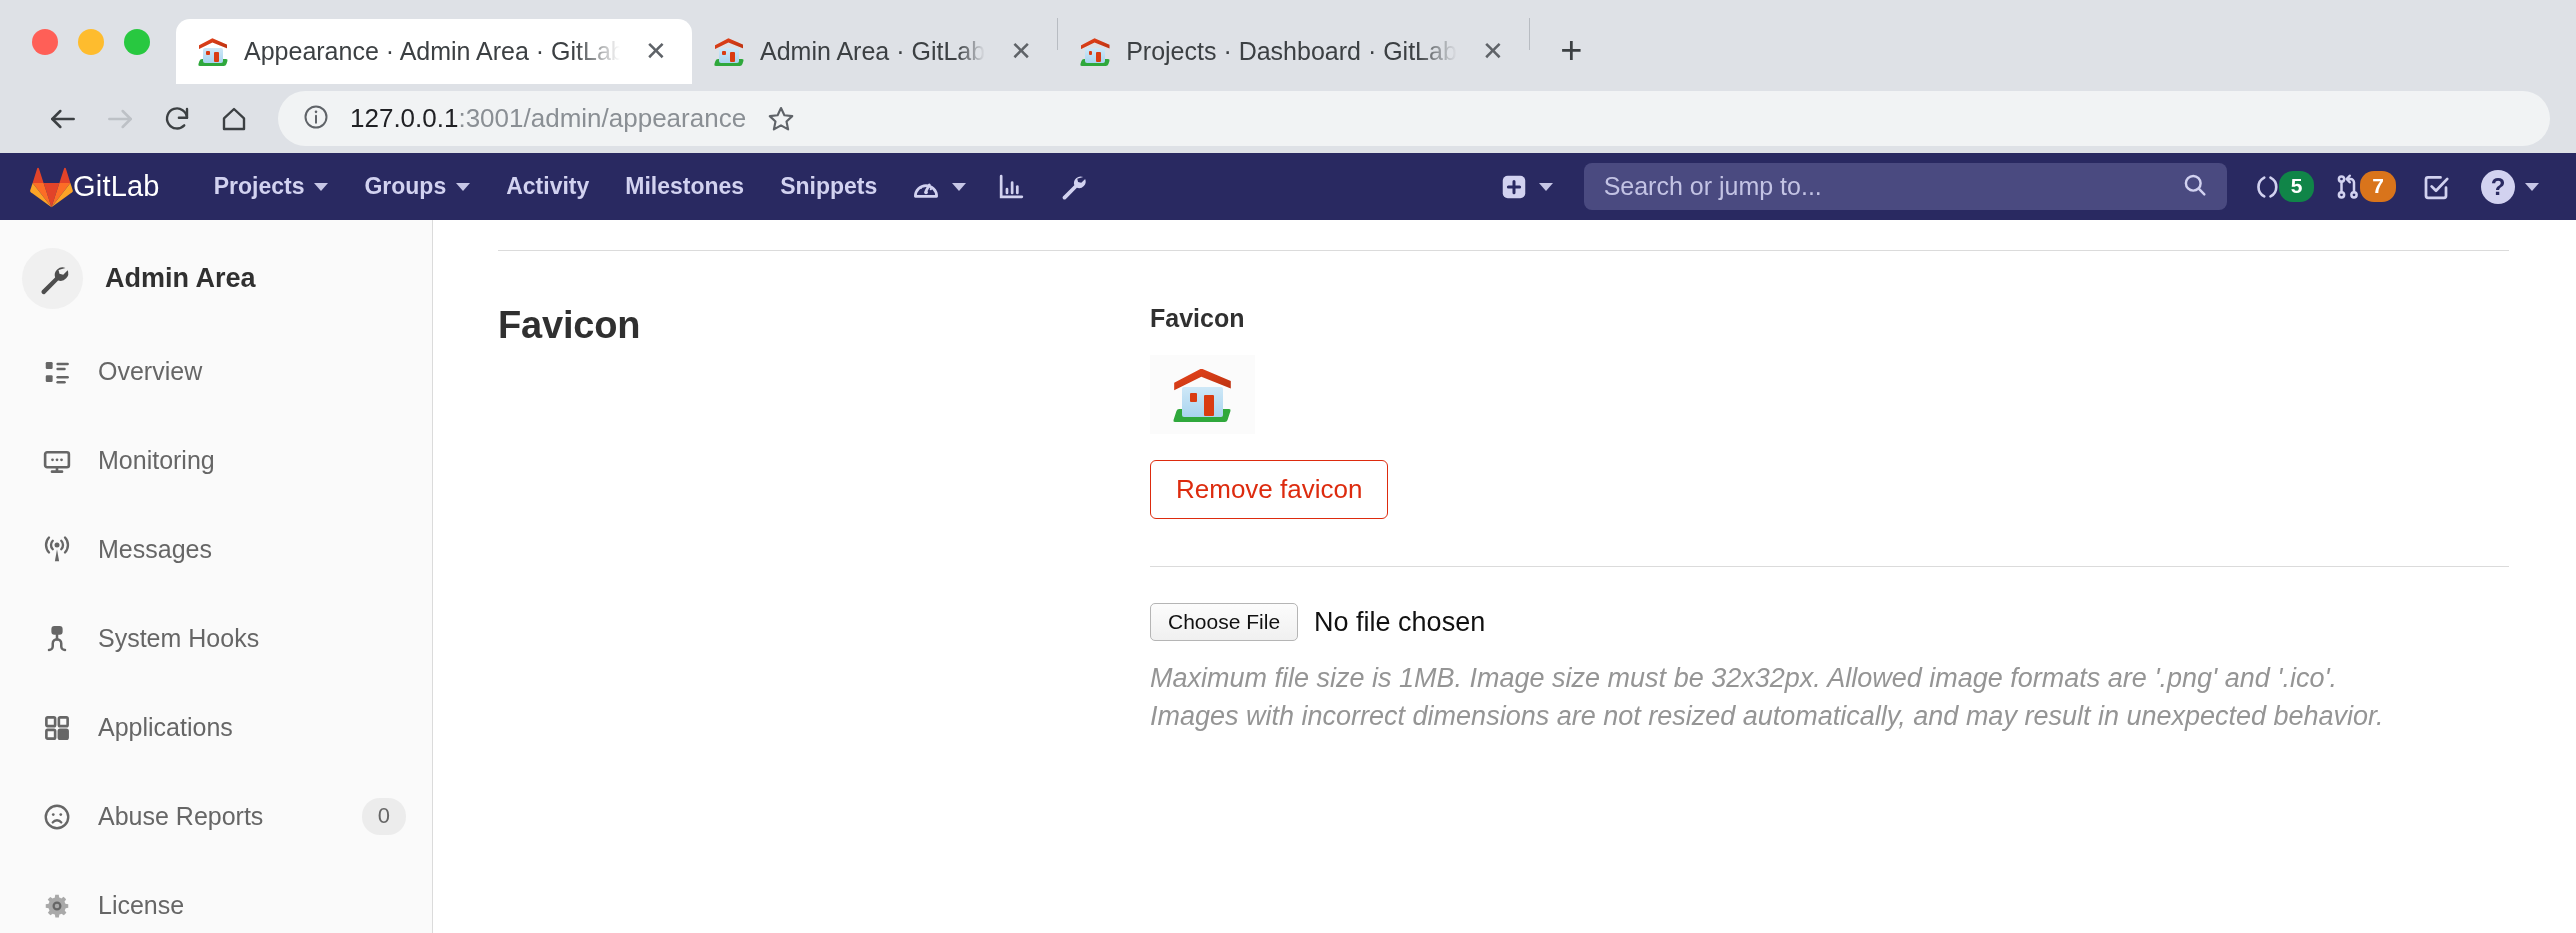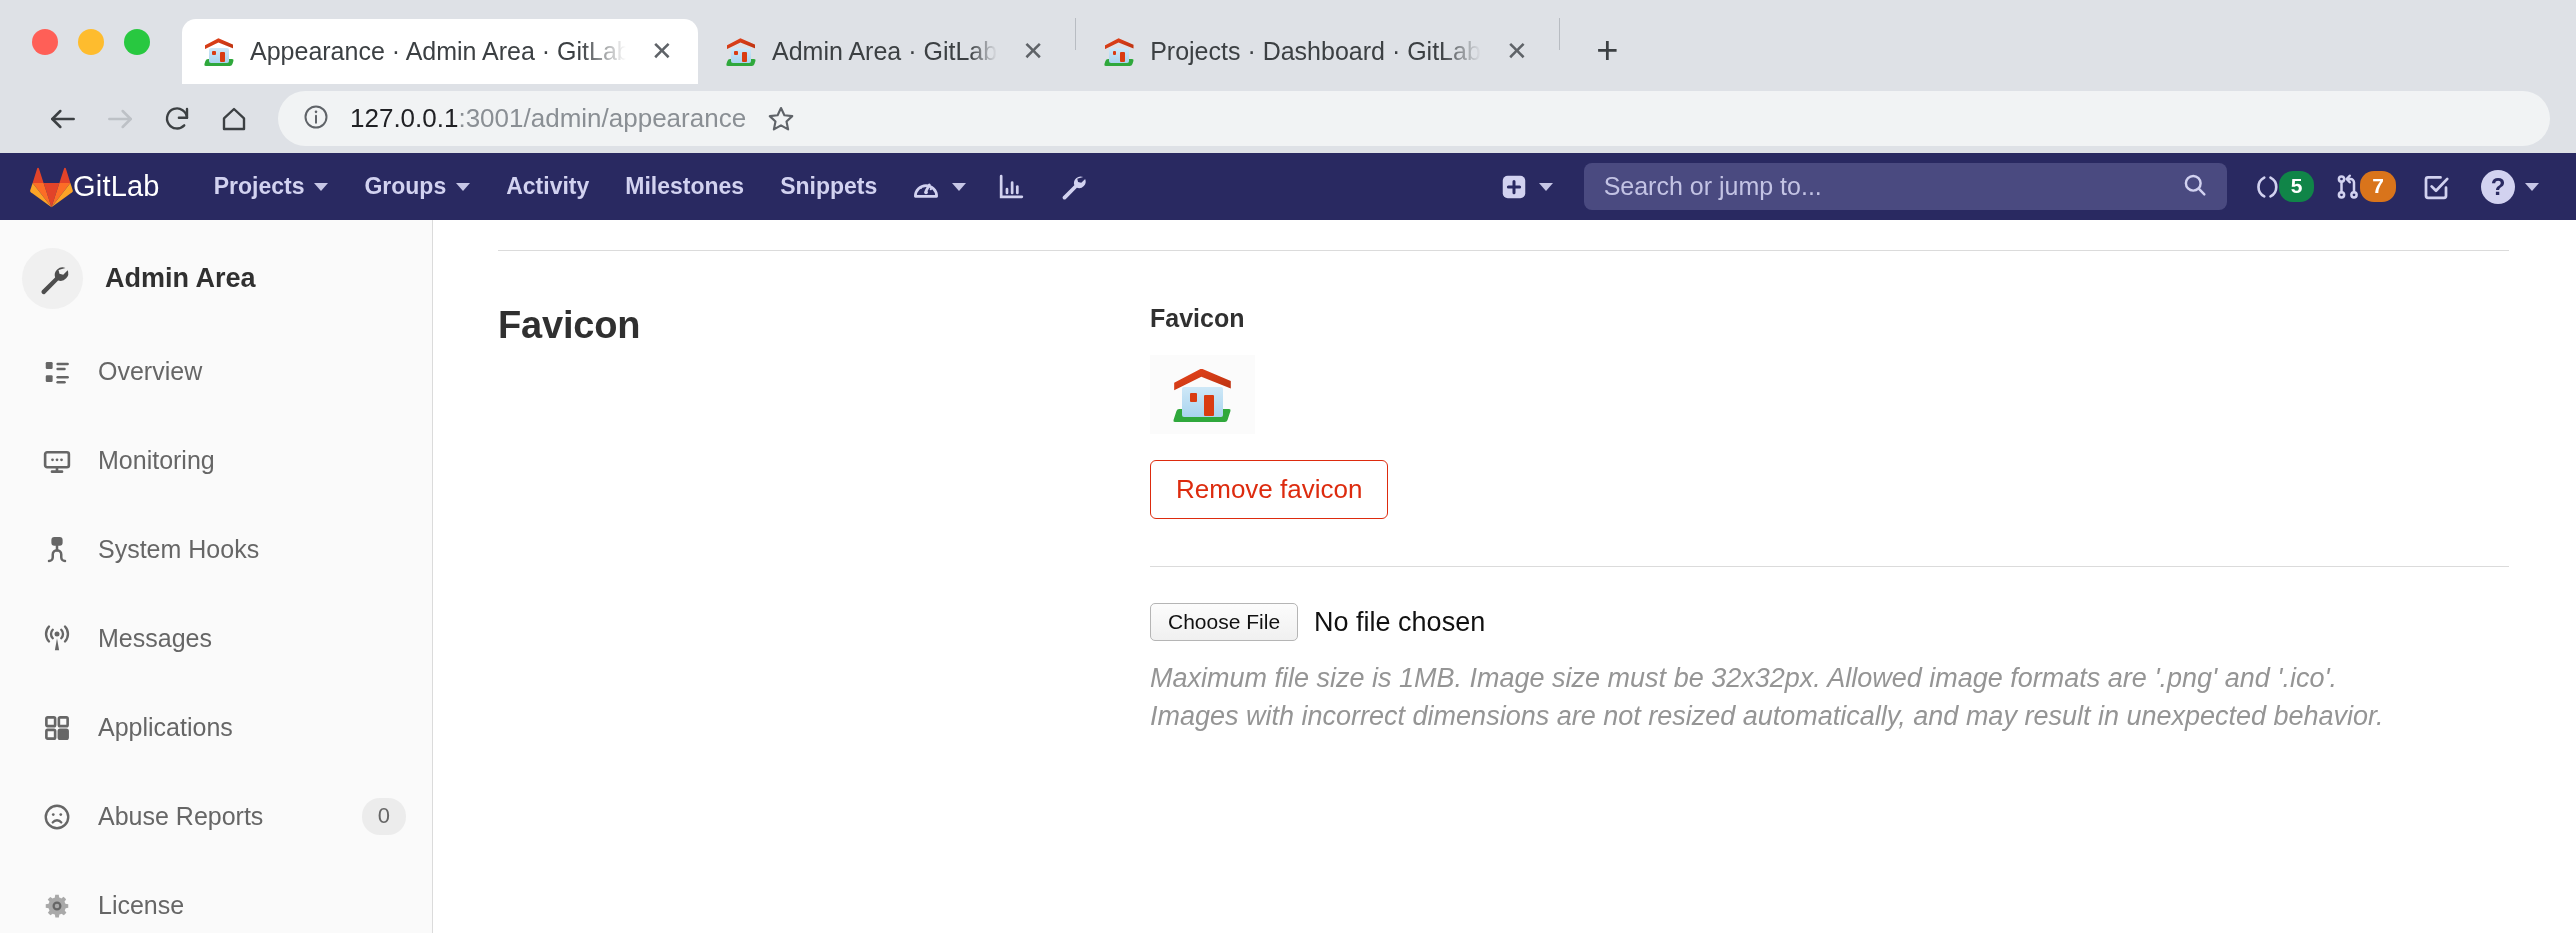--- a/index.html
+++ b/index.html
@@ -12,21 +12,20 @@
 
   
   .browser-chrome { width: 100%; background: #dee1e6; }
 
   .tabstrip {
     height: 84px;
     display: flex;
     align-items: flex-end;
     padding-left: 18px;
     position: relative;
-    gap: 6px;
   }
   .traffic-lights {
     display: flex;
     align-items: center;
     gap: 20px;
     height: 84px;
     padding: 0 26px 0 14px;
   }
   .light { width: 26px; height: 26px; border-radius: 50%; }
   .light.red { background: #ff5f57; }
@@ -531,40 +530,40 @@
             <circle cx="8.4" cy="11" r="1.1" fill="currentColor" stroke="none"></circle>
             <circle cx="12" cy="11" r="1.1" fill="currentColor" stroke="none"></circle>
             <circle cx="15.6" cy="11" r="1.1" fill="currentColor" stroke="none"></circle>
           </svg>
       </span>
       <span class="sb-label">Monitoring</span>
     </div>
 
     <div class="sb-item">
       <span class="sb-ico">
+        <svg width="30" height="30" viewBox="0 0 24 24" fill="none" stroke="currentColor" stroke-width="1.9" stroke-linecap="round">
+            <circle cx="12" cy="8" r="2" fill="currentColor" stroke="none"></circle>
+            <path d="M8.6 4.6a4.8 4.8 0 0 0 0 6.8M15.4 4.6a4.8 4.8 0 0 1 0 6.8"></path>
+            <path d="M5.6 2a8.8 8.8 0 0 0 0 12M18.4 2a8.8 8.8 0 0 1 0 12"></path>
+            <path d="M12 11.4 10.3 21h3.4z" fill="currentColor" stroke="none"></path>
+          </svg>
+      </span>
+      <span class="sb-label">Messages</span>
+    </div>
+
+    <div class="sb-item">
+      <span class="sb-ico">
         <svg width="30" height="30" viewBox="0 0 24 24" fill="none" stroke="currentColor" stroke-width="2" stroke-linecap="round">
             <rect x="8.5" y="2.5" width="7" height="5" rx="1.4" fill="currentColor"></rect>
             <path d="M12 7.5v4.6"></path>
             <path d="M12 12.1a3.4 3.4 0 0 0-3.4 3.4v2.2a3 3 0 0 1-3 3"></path>
             <path d="M12 12.1a3.4 3.4 0 0 1 3.4 3.4v2.2a3 3 0 0 0 3 3"></path>
           </svg>
       </span>
       <span class="sb-label">System Hooks</span>
-    </div>
-
-    <div class="sb-item">
-      <span class="sb-ico">
-        <svg width="30" height="30" viewBox="0 0 24 24" fill="none" stroke="currentColor" stroke-width="1.9" stroke-linecap="round">
-            <circle cx="12" cy="8" r="2" fill="currentColor" stroke="none"></circle>
-            <path d="M8.6 4.6a4.8 4.8 0 0 0 0 6.8M15.4 4.6a4.8 4.8 0 0 1 0 6.8"></path>
-            <path d="M5.6 2a8.8 8.8 0 0 0 0 12M18.4 2a8.8 8.8 0 0 1 0 12"></path>
-            <path d="M12 11.4 10.3 21h3.4z" fill="currentColor" stroke="none"></path>
-          </svg>
-      </span>
-      <span class="sb-label">Messages</span>
     </div>
 
     <div class="sb-item">
       <span class="sb-ico">
         <svg width="30" height="30" viewBox="0 0 24 24" fill="none" stroke="currentColor" stroke-width="2.1">
             <rect x="3.5" y="3.5" width="7" height="7" rx="1"></rect>
             <rect x="13.5" y="3.5" width="7" height="7" rx="1"></rect>
             <rect x="3.5" y="13.5" width="7" height="7" rx="1"></rect>
             <rect x="13.5" y="13.5" width="7" height="7" rx="1" fill="currentColor"></rect>
           </svg>

